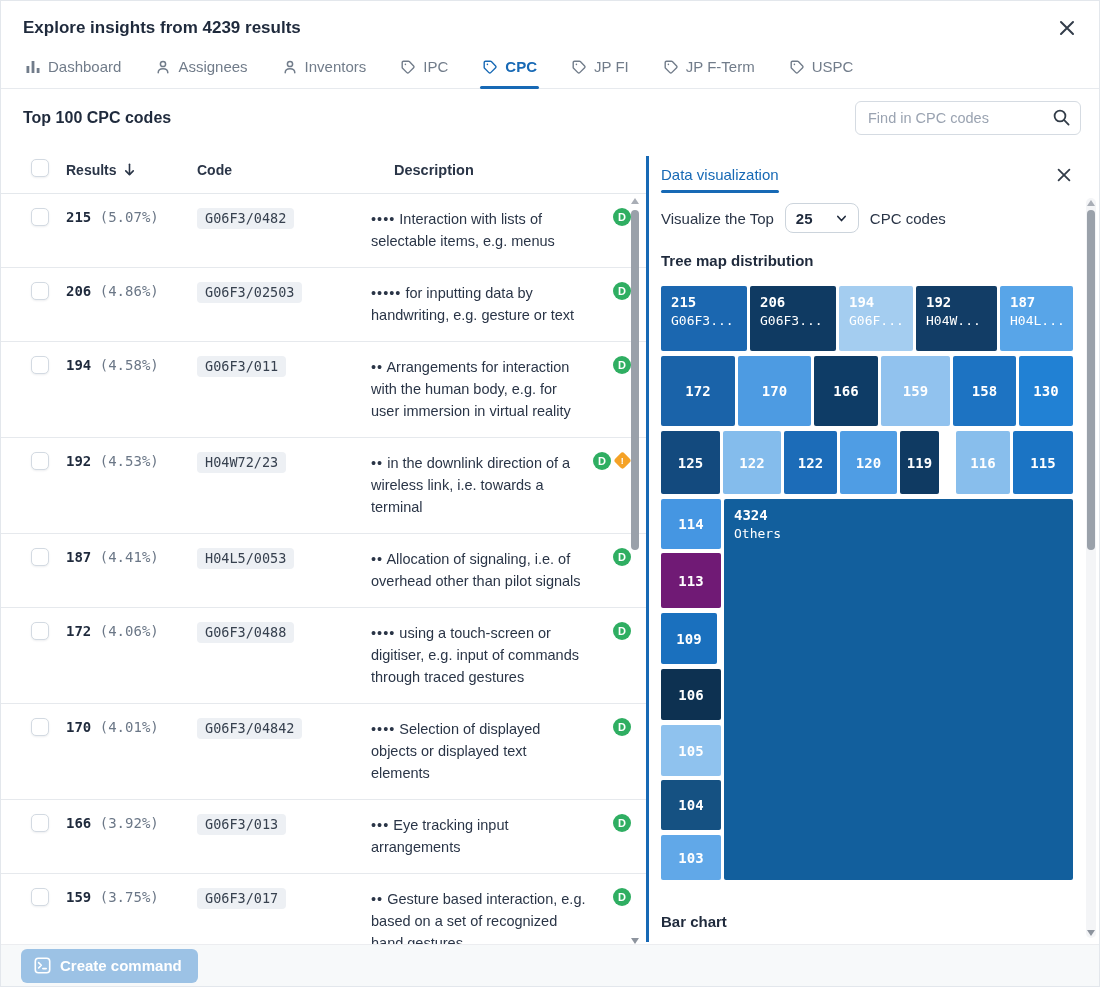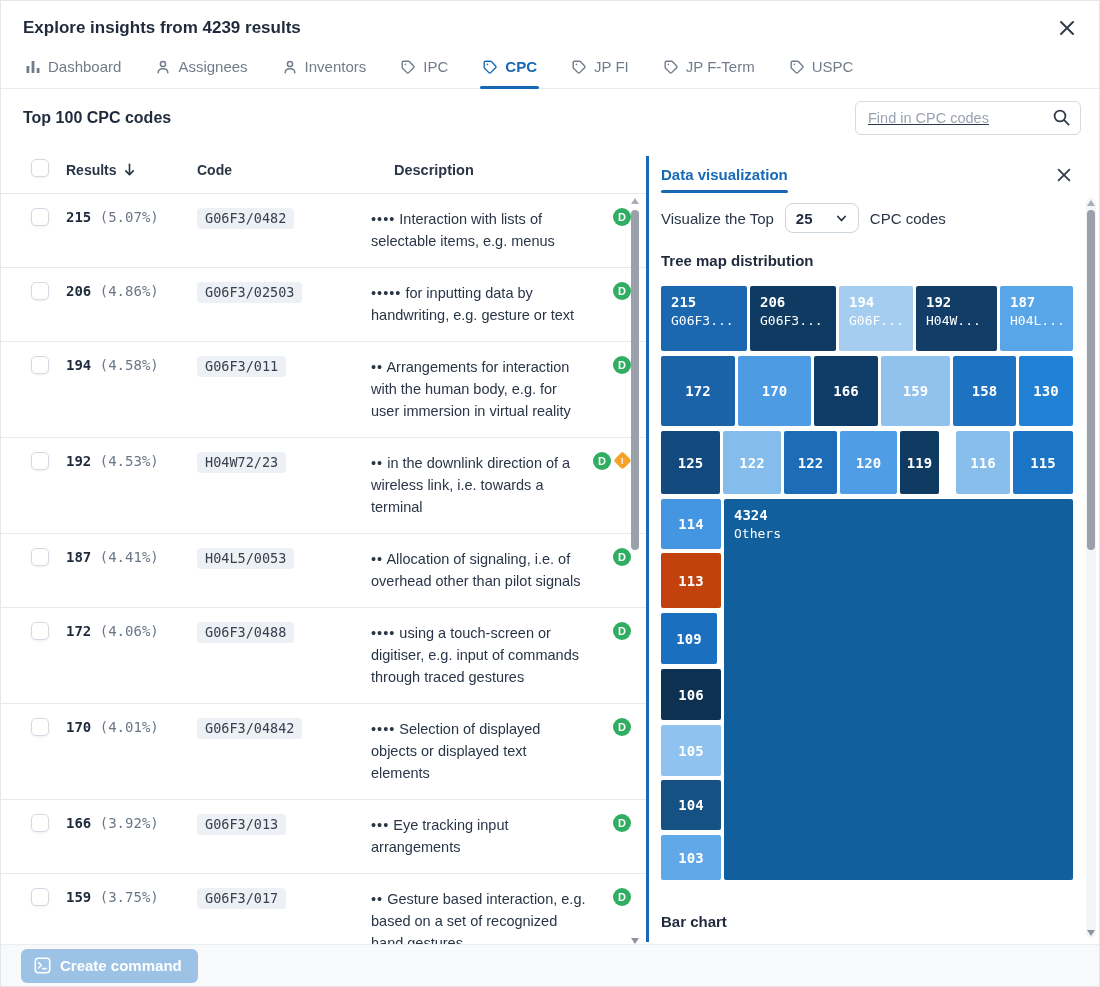--- a/index.html
+++ b/index.html
@@ -16,21 +16,21 @@
   .tabbar { display:flex; gap:30px; padding:0 22px; border-bottom:1px solid #e7eaee; height:42px; align-items:flex-end; }
   .tab { position:relative; display:flex; align-items:center; gap:7px; padding:6px 2px 13px 2px; font-size:15px; color:#717c8a; cursor:pointer; white-space:nowrap; }
   .tab .tab-icon { display:flex; align-items:center; }
   .tab.active { color:#1769b5; font-weight:700; }
   .tab.active::after { content:""; position:absolute; left:0; right:0; bottom:-1px; height:3px; background:#1769b5; border-radius:2px; }
 
   
   .toolbar { display:flex; justify-content:space-between; align-items:center; height:57px; padding:0 18px 0 22px; }
   .section-title { font-size:16px; font-weight:700; color:#1f2a3c; }
   .searchbox { position:relative; width:226px; height:34px; }
-  .searchbox input { width:100%; height:100%; border:1px solid #d5dbe2; border-radius:6px; padding:0 36px 0 12px; font-size:14.5px; font-family:"Liberation Sans", sans-serif; color:#2a3547; outline:none;text-decoration:underline; }
+  .searchbox input { width:100%; height:100%; border:1px solid #d5dbe2; border-radius:6px; padding:0 36px 0 12px; font-size:14.5px; font-family:"Liberation Sans", sans-serif; color:#2a3547; outline:none; }
   .searchbox input::placeholder { color:#9aa3b1; }
   .searchbox .search-icon { position:absolute; right:10px; top:7px; }
 
   
   .main { position:relative; height:800px; }
 
   
   .table-area { position:absolute; left:0; top:0; bottom:0; width:645px; }
   .thead { display:flex; align-items:center; height:48px; border-bottom:1px solid #e4e8ec; padding-left:30px; font-size:14px; font-weight:700; color:#2a3547; }
   .col-cb { width:35px; }
@@ -56,21 +56,21 @@
   .table-scroll { left:629px; top:50px; bottom:0; }
   .panel-scroll { right:3px; top:42px; bottom:4px; background:#f4f5f7; border-radius:5px; }
   .sarrow { position:absolute; left:1px; width:0; height:0; border-left:4px solid transparent; border-right:4px solid transparent; }
   .sarrow.up { top:2px; border-bottom:6px solid #a9aeb6; }
   .sarrow.down { bottom:2px; border-top:6px solid #8d949e; }
   .sthumb { position:absolute; left:1px; width:8px; background:#9aa1aa; border-radius:4px; }
 
   
   .viz-panel { position:absolute; left:645px; top:10px; right:0; bottom:4px; border-left:3px solid #1769b5; padding:0 26px 0 12px; background:#fff; }
   .panel-header { display:flex; justify-content:space-between; align-items:center; height:38px; }
-  .panel-tab { position:relative; font-size:15px; font-weight:700; color:#1769b5; padding-bottom:10px; padding-top:8px; cursor:pointer; }
+  .panel-tab { position:relative; font-size:15px; font-weight:400; color:#1769b5; padding-bottom:10px; padding-top:8px; cursor:pointer; }
   .panel-tab::after { content:""; position:absolute; left:0; right:0; bottom:0; height:3px; background:#1769b5; border-radius:2px; }
   .visualize-row { display:flex; align-items:center; gap:11px; margin-top:9px; font-size:15px; color:#2a3547; }
   .select { display:flex; align-items:center; justify-content:space-between; width:74px; height:30px; border:1px solid #ccd4dc; border-radius:8px; padding:0 10px; cursor:pointer; font-size:15px; font-weight:700; color:#1f2a3c; }
   .subheading { margin-top:19px; font-size:15px; font-weight:700; color:#1f2a3c; }
   .treemap { position:relative; margin-top:17px; width:412px; height:594px; }
   .tile { position:absolute; color:#fff; border-radius:2px; cursor:pointer; overflow:hidden; }
   .tile .tval { font-family:"DejaVu Sans Mono", monospace; font-weight:700; font-size:14px; }
   .tile.labeled { padding:8px 10px; }
   .tile.labeled .tcode { font-family:"DejaVu Sans Mono", monospace; font-size:13px; margin-top:3px; }
   .tile.plain { display:flex; align-items:center; justify-content:center; }
@@ -375,21 +375,21 @@
           </div>
           <div class="tile plain" style="left: 295px; top: 145px; width: 54px; height: 63px; background: rgb(136, 190, 236);">
             <div class="tval">116</div>
           </div>
           <div class="tile plain" style="left: 352px; top: 145px; width: 60px; height: 63px; background: rgb(27, 116, 196);">
             <div class="tval">115</div>
           </div>
           <div class="tile plain" style="left: 0px; top: 213px; width: 60px; height: 50px; background: rgb(69, 150, 226);">
             <div class="tval">114</div>
           </div>
-          <div class="tile plain" style="left: 0px; top: 267px; width: 60px; height: 55px; background: #c2410c;">
+          <div class="tile plain" style="left: 0px; top: 267px; width: 60px; height: 55px; background: #701a75;">
             <div class="tval">113</div>
           </div>
           <div class="tile plain" style="left: 0px; top: 327px; width: 56px; height: 51px; background: rgb(26, 112, 190);">
             <div class="tval">109</div>
           </div>
           <div class="tile plain" style="left: 0px; top: 383px; width: 60px; height: 51px; background: rgb(13, 49, 81);">
             <div class="tval">106</div>
           </div>
           <div class="tile plain" style="left: 0px; top: 439px; width: 60px; height: 51px; background: rgb(143, 194, 238);">
             <div class="tval">105</div>

